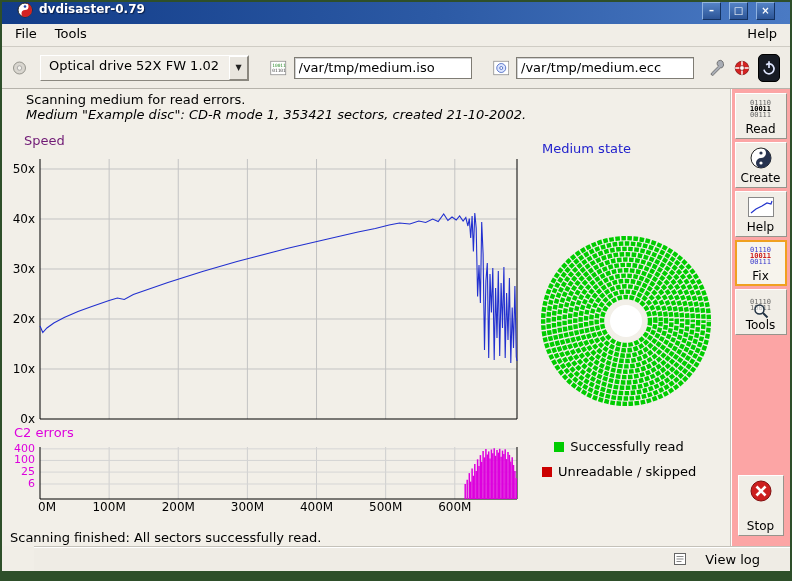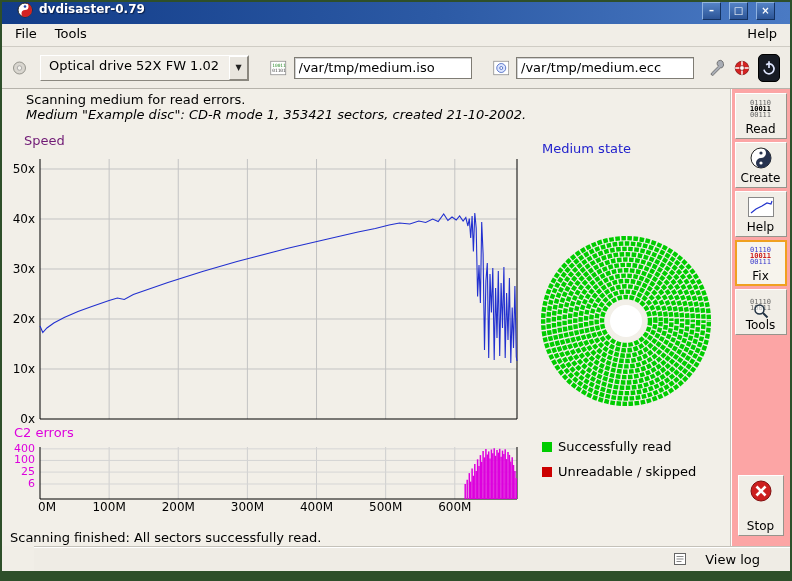--- a/index.html
+++ b/index.html
@@ -37,21 +37,21 @@
   .status-lines{padding:3px 0 0 24px;}
   .status-l2{font-style:italic;}
   .chart-region{position:absolute;left:0;top:40px;width:532px;height:410px;}
   #speed-label{position:absolute;left:22px;top:4px;color:#2222cc;}
   #c2-label{position:absolute;left:12px;top:296px;color:#dd00dd;}
   #charts-svg{position:absolute;left:0;top:0;}
   .medium-region{position:absolute;left:536px;top:40px;width:190px;height:416px;}
   .medium-label{position:absolute;left:4px;top:12px;color:#2222cc;}
   #disc-svg{position:absolute;left:0;top:100px;}
   .legend{position:absolute;left:4px;top:310px;display:flex;flex-direction:column;gap:10px;}
-  .legend-item{display:flex;align-items:center;gap:6px;}
+  .legend-item{display:flex;align-items:center;gap:6px;justify-content:center;}
   .legend-swatch{width:10px;height:10px;display:inline-block;}
   .footer-status{position:absolute;left:8px;top:441px;}
   
   .sidebar{position:absolute;top:0;right:0;bottom:0;width:60px;box-sizing:border-box;
     border-left:1px solid #c4c1b9;box-shadow:inset 1px 0 0 #ffffff;
     display:flex;flex-direction:column;align-items:center;gap:3px;padding-top:4px;background:#fca5a5;}
   .tool-btn{width:52px;box-sizing:border-box;display:flex;flex-direction:column;align-items:center;
     gap:1px;padding:3px 0 2px;background:#f1eee7;font-size:12px;
     border:1px solid;border-color:#fff #97948c #97948c #fff;}
   .tool-btn.selected{border:2px solid #f0a020;background:#f7f4ed;padding:2px 0 1px;}

